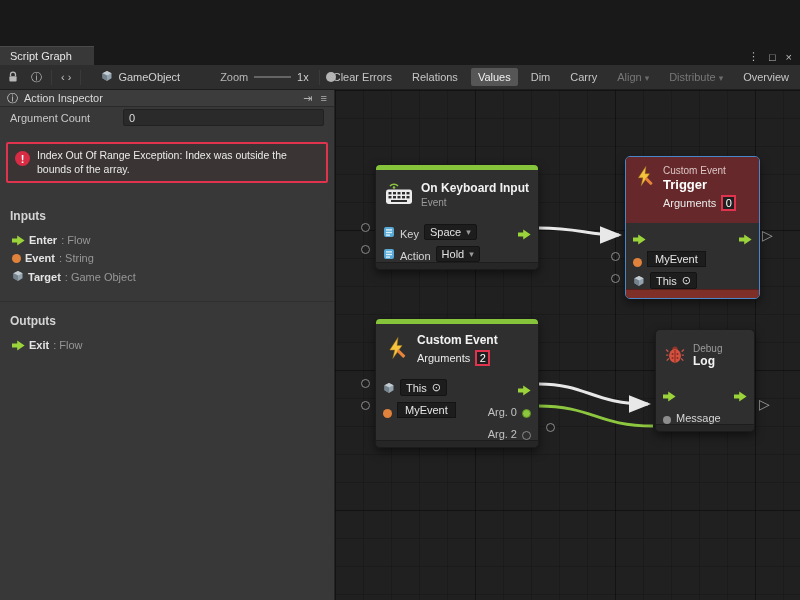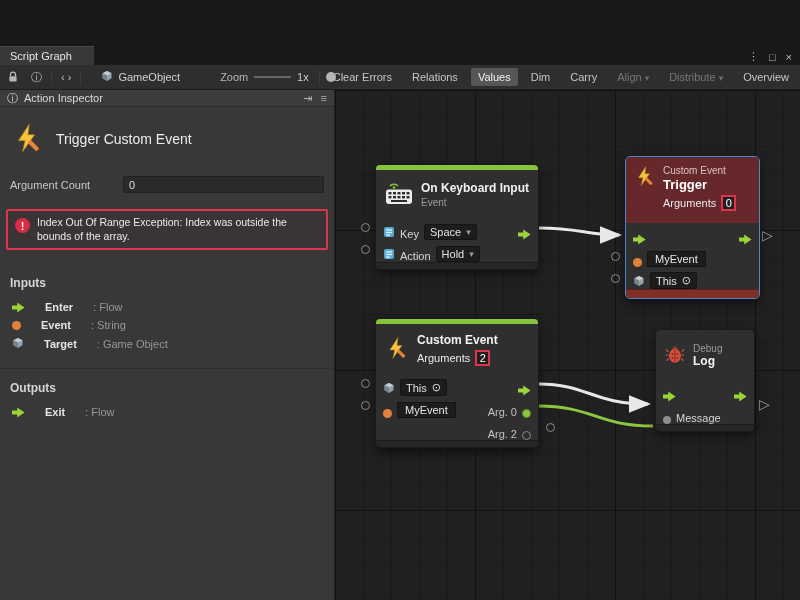--- a/index.html
+++ b/index.html
@@ -45,21 +45,21 @@
   .field-row { display:flex; align-items:center; padding:2px 10px 8px; }
   .field-label { width:113px; color:#c8c8c8; }
   .text-input { flex:1; height:17px; background:#2a2a2a; border:1px solid #212121; border-radius:2px;
     color:#dedede; padding:0 5px; display:flex; align-items:center; }
   .error-box { margin:8px 6px 14px; border:2px solid #e0334e; background:#3a3434; border-radius:2px;
     display:flex; gap:7px; padding:5px 7px; align-items:flex-start; }
   .error-icon { width:15px; height:15px; border-radius:50%; background:#d92b43; color:#fff;
     font-weight:bold; font-size:11px; display:flex; align-items:center; justify-content:center; flex:none; margin-top:2px; }
   .error-text { color:#eaeaea; font-size:10.5px; line-height:1.3; }
   .section-heading { font-size:12px; font-weight:bold; color:#d4d4d4; padding:12px 10px 8px; }
-  .io-row { display:flex; align-items:center; gap:20px; padding:3px 12px; }
+  .io-row { display:flex; align-items:center; gap:4px; padding:3px 12px; }
   .io-name { color:#e4e4e4; font-weight:bold; }
   .io-type { color:#979797; }
   .panel-divider { border-top:1px solid #2f2f2f; margin-top:14px; }
   .odot { width:9px; height:9px; border-radius:50%; background:#e0823c; flex:none; }
   .gdot { width:8px; height:8px; border-radius:50%; background:#8d8d8d; flex:none; }
 
   
   .canvas { position:absolute; left:335px; top:44px; width:465px; height:556px;
     background-color:#202020;
     background-image:
@@ -165,29 +165,20 @@
   <div class="panel">
     <div class="gi-header">
       <span>ⓘ</span>
       <span>Action Inspector</span>
       <span class="gi-right">
         <span>⇥</span>
         <span>≡</span>
       </span>
     </div>
 
-    <div class="gi-title">
-      <span>
-        <svg width="32" height="32" viewBox="0 0 24 24">
-            <path d="M13 1.5 4.8 14h5l-2 8.5L17 9.5h-5z" fill="#f6c33c" stroke="#a87d1d" stroke-width="0.5"></path>
-            <rect x="13.8" y="13.2" width="9.5" height="3.2" rx="0.8" transform="rotate(45 13.8 13.2)" fill="#e8833a"></rect>
-          </svg>
-      </span>
-      <span class="gi-title-text">Trigger Custom Event</span>
-    </div>
 
     <div class="field-row">
       <span class="field-label">Argument Count</span>
       <span class="text-input">
         <span>0</span>
       </span>
     </div>
 
     <div class="error-box">
       <span class="error-icon">!</span>

